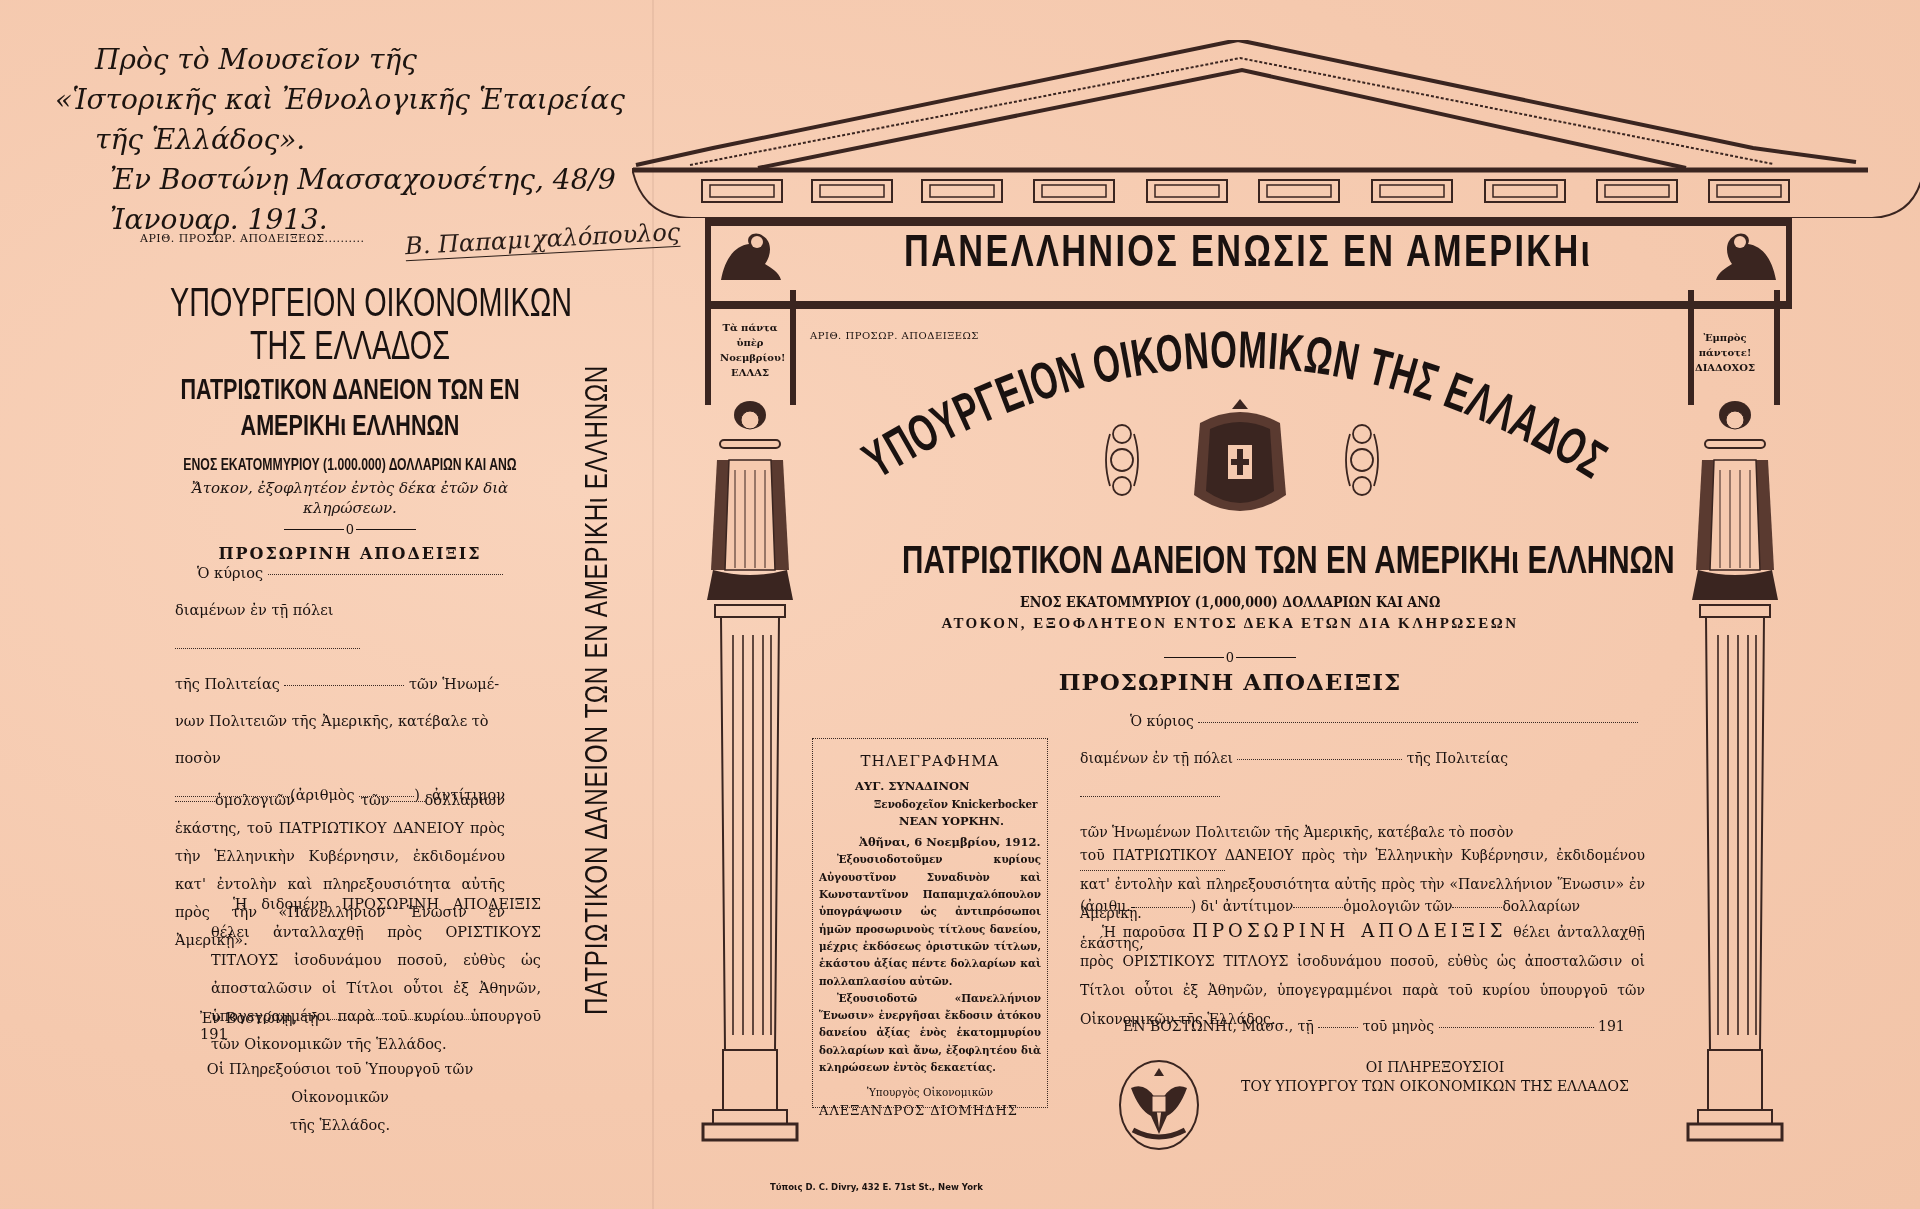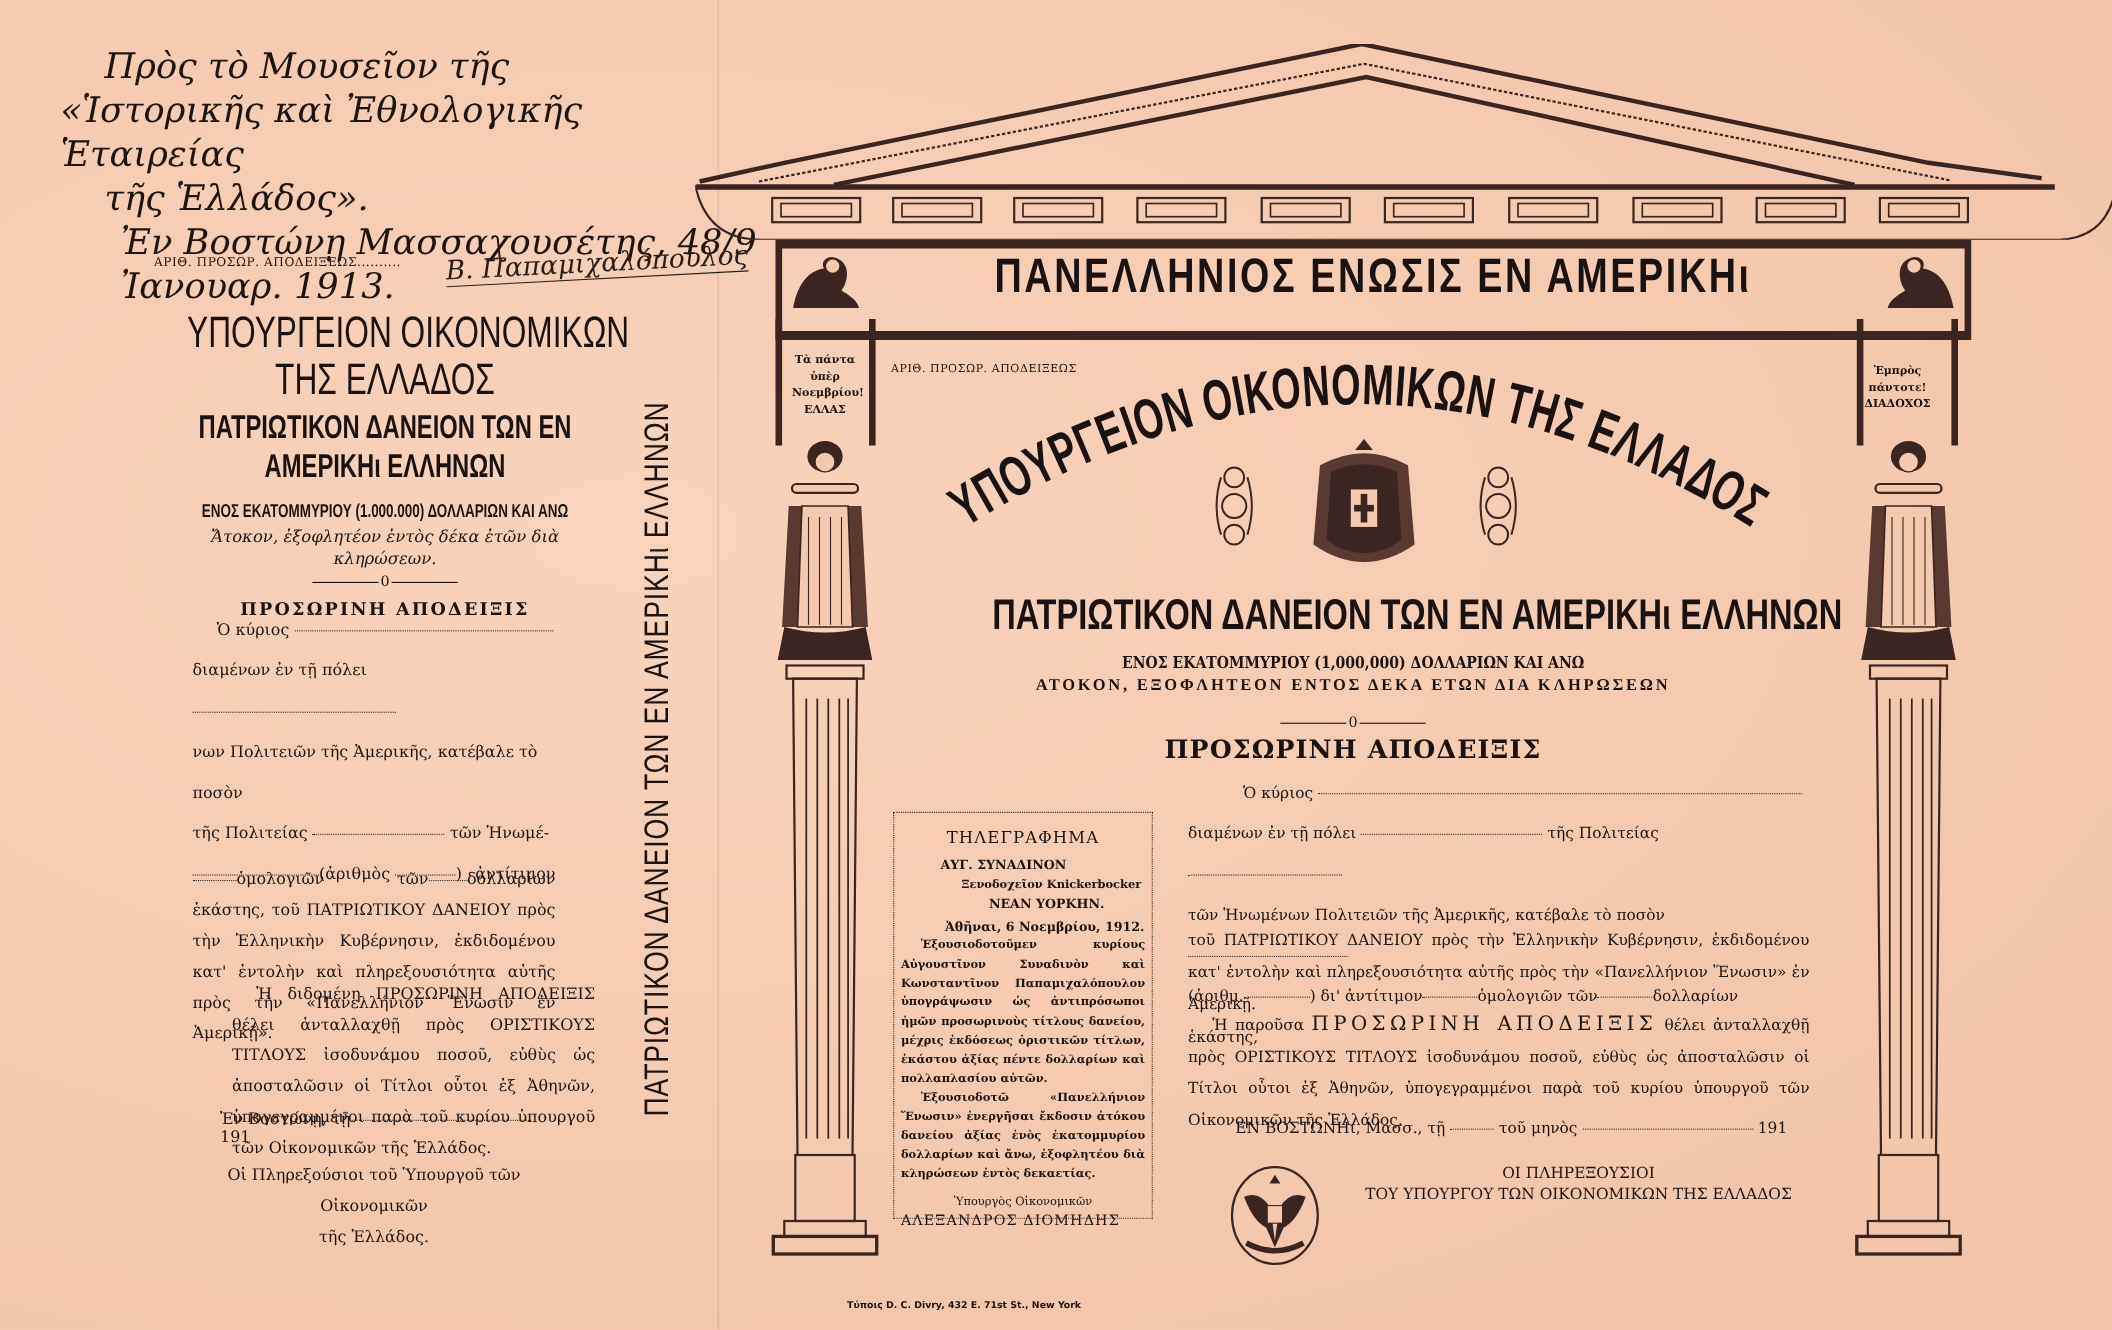--- a/index.html
+++ b/index.html
@@ -7,21 +7,21 @@
     width:1920px; height:1209px; position:relative; overflow:hidden;
     background:#f7cdb3;
     background-image: radial-gradient(ellipse at 30% 40%, #f9d3bb 0%, #f5c9ae 60%, #f2c4a8 100%);
     color:#1a1210;
     font-family:"DejaVu Serif", serif;
   }
   .abs { position:absolute; }
   .fold { position:absolute; left:652px; top:0; width:2px; height:1209px; background:rgba(150,110,90,0.12); }
 
   
-  .note { left:55px; top:40px; width:640px; font-family:"DejaVu Serif", serif; font-style:italic; font-size:32px; line-height:40px; color:#1c1410; }
+  .note { left:55px; top:40px; width:640px; font-family:"DejaVu Serif", serif; font-style:italic; font-size:28px; line-height:40px; color:#1c1410; }
   .note .l1 { padding-left:40px; }
   .note .l2 { padding-left:0; }
   .note .l3 { padding-left:40px; }
   .note .l4 { padding-left:55px; }
   .signature { left:405px; top:225px; font-family:"DejaVu Serif", serif; font-style:italic; font-size:24px; color:#2a1d18; transform:rotate(-3deg); border-bottom:1px solid #2a1d18; }
 
   
   .stub { left:160px; top:232px; width:380px; text-align:center; }
   .stub .receipt-no { position:absolute; left:-20px; top:0; font-size:11px; letter-spacing:0.5px; white-space:nowrap; }
   .condensed { font-family:"Liberation Sans Narrow","Liberation Sans", sans-serif; transform:scaleX(0.72); transform-origin:center; display:block; white-space:nowrap; }
@@ -133,22 +133,22 @@
     <span class="bar"></span>
       <span>0</span>
       <span class="bar"></span>
   </div>
   <div class="t7">ΠΡΟΣΩΡΙΝΗ ΑΠΟΔΕΙΞΙΣ</div>
 </div>
 
 <div class="abs form stub-form">
   <div class="indent"><span>Ὁ κύριος</span> <span class="dots" style="width:235px"></span></div>
   <div><span>διαμένων ἐν τῇ πόλει</span> <span class="dots" style="width:185px"></span></div>
+  <div><span>τῆς Πολιτείας</span> <span class="dots" style="width:120px"></span> <span>τῶν Ἡνωμέ-</span></div>
   <div>νων Πολιτειῶν τῆς Ἀμερικῆς, κατέβαλε τὸ ποσὸν</div>
-  <div><span>τῆς Πολιτείας</span> <span class="dots" style="width:120px"></span> <span>τῶν Ἡνωμέ-</span></div>
   <div><span class="dots" style="width:115px"></span><span>(ἀριθμὸς</span> <span class="dots" style="width:55px"></span><span>)</span> <span style="float:right">ἀντίτιμον</span></div>
 </div>
 <div class="abs stub-para">
   <span class="dots" style="width:40px"></span><span>ὁμολογιῶν τῶν</span><span class="dots" style="width:35px"></span><span>δολλαρίων ἑκάστης, τοῦ</span>
   <span>ΠΑΤΡΙΩΤΙΚΟΥ ΔΑΝΕΙΟΥ πρὸς τὴν Ἑλληνικὴν Κυβέρνησιν, ἐκδιδομένου κατ' ἐντολὴν καὶ πληρεξουσιότητα αὐτῆς πρὸς τὴν «Πανελλήνιον Ἕνωσιν ἐν Ἀμερικῇ».</span>
 </div>
 <div class="abs stub-para2 indent" style="text-indent:22px; padding-left:0;">Ἡ διδομένη ΠΡΟΣΩΡΙΝΗ ΑΠΟΔΕΙΞΙΣ θέλει ἀνταλλαχθῇ πρὸς ΟΡΙΣΤΙΚΟΥΣ ΤΙΤΛΟΥΣ ἰσοδυνάμου ποσοῦ, εὐθὺς ὡς ἀποσταλῶσιν οἱ Τίτλοι οὗτοι ἐξ Ἀθηνῶν, ὑπογεγραμμένοι παρὰ τοῦ κυρίου ὑπουργοῦ τῶν Οἰκονομικῶν τῆς Ἑλλάδος.</div>
 <div class="abs stub-date">
   <span>Ἐν Βοστώνῃ, τῇ</span><span class="dots" style="width:165px"></span><span>191</span>
 </div>

